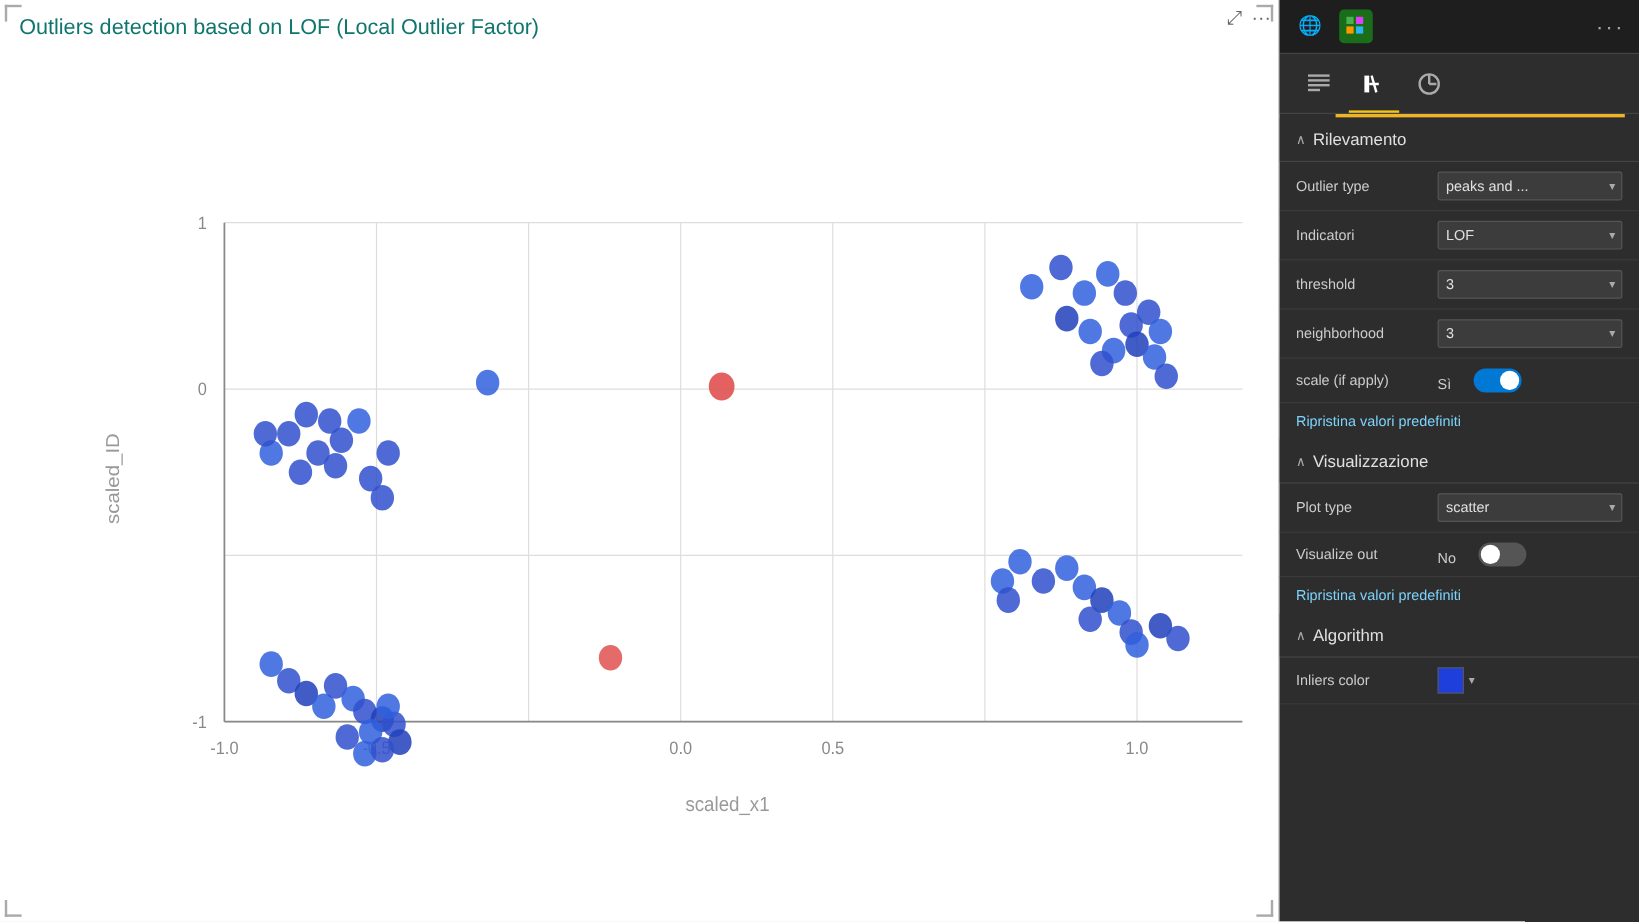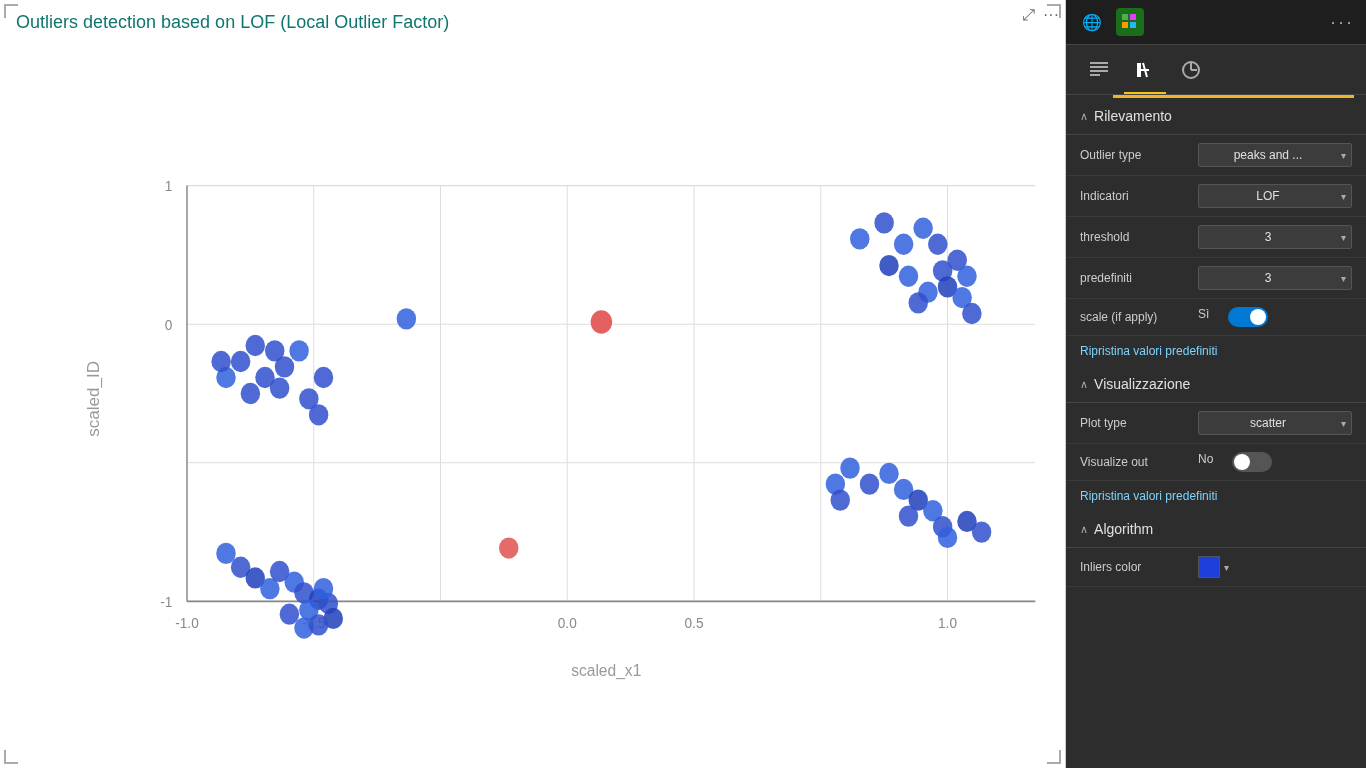--- a/index.html
+++ b/index.html
@@ -154,38 +154,37 @@
       width: 100%;
       background: #3c3c3c;
       color: #e0e0e0;
       border: 1px solid #555;
       padding: 4px 20px 4px 6px;
       font-size: 12px;
       appearance: none;
       -webkit-appearance: none;
       cursor: pointer;
       border-radius: 2px;
-      text-align: center;
     }
 
     .select-wrapper::after {
       content: '▾';
       position: absolute;
       right: 6px;
       top: 50%;
       transform: translateY(-50%);
       color: #aaa;
       pointer-events: none;
       font-size: 10px;
     }
 
     
     .toggle-container {
       display: flex;
-      align-items: flex-start;
+      align-items: flex-end;
       gap: 19px;
     }
 
     .toggle-label-text {
       font-size: 12px;
       color: #ccc;
     }
 
     .toggle {
       width: 40px;
@@ -431,21 +430,21 @@
   <div class="control-row">
     <span class="control-label">threshold</span>
     <div class="select-wrapper">
       <select>
         <option>3</option>
       </select>
     </div>
   </div>
 
   <div class="control-row">
-    <span class="control-label">predefiniti</span>
+    <span class="control-label">neighborhood</span>
     <div class="select-wrapper">
       <select>
         <option>3</option>
       </select>
     </div>
   </div>
 
   <div class="control-row">
     <span class="control-label">scale (if apply)</span>
     <div class="toggle-container">

